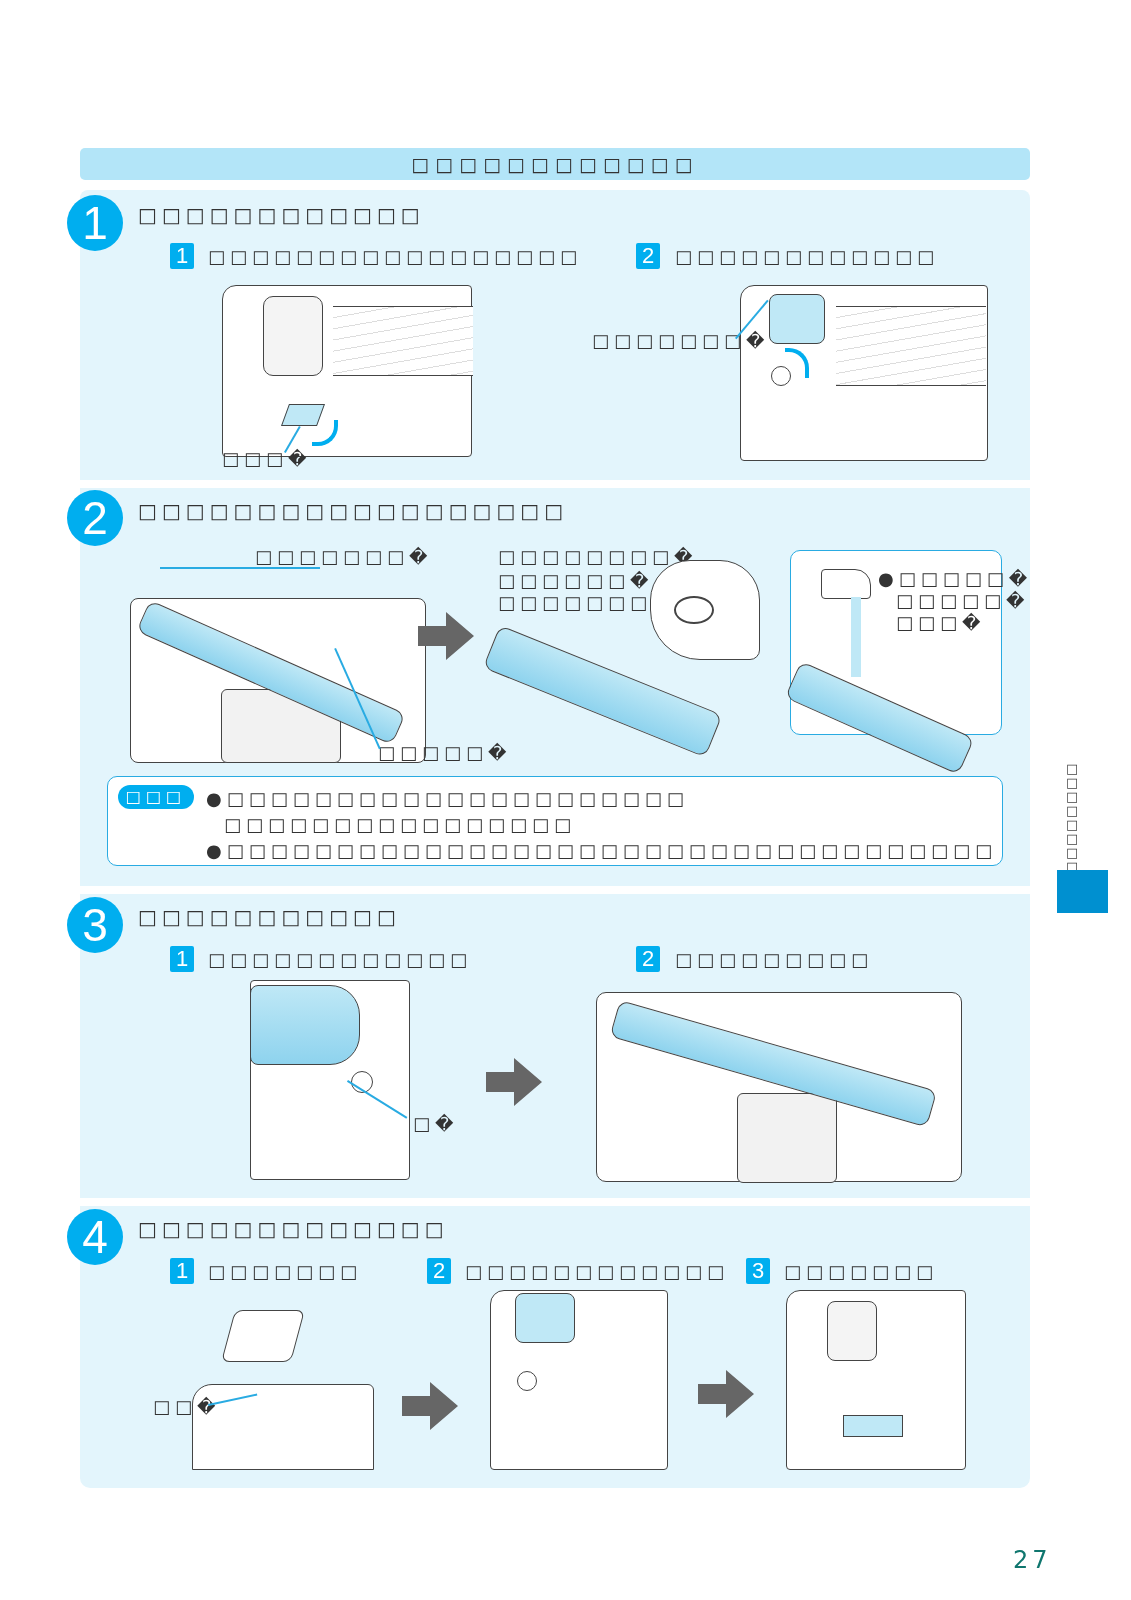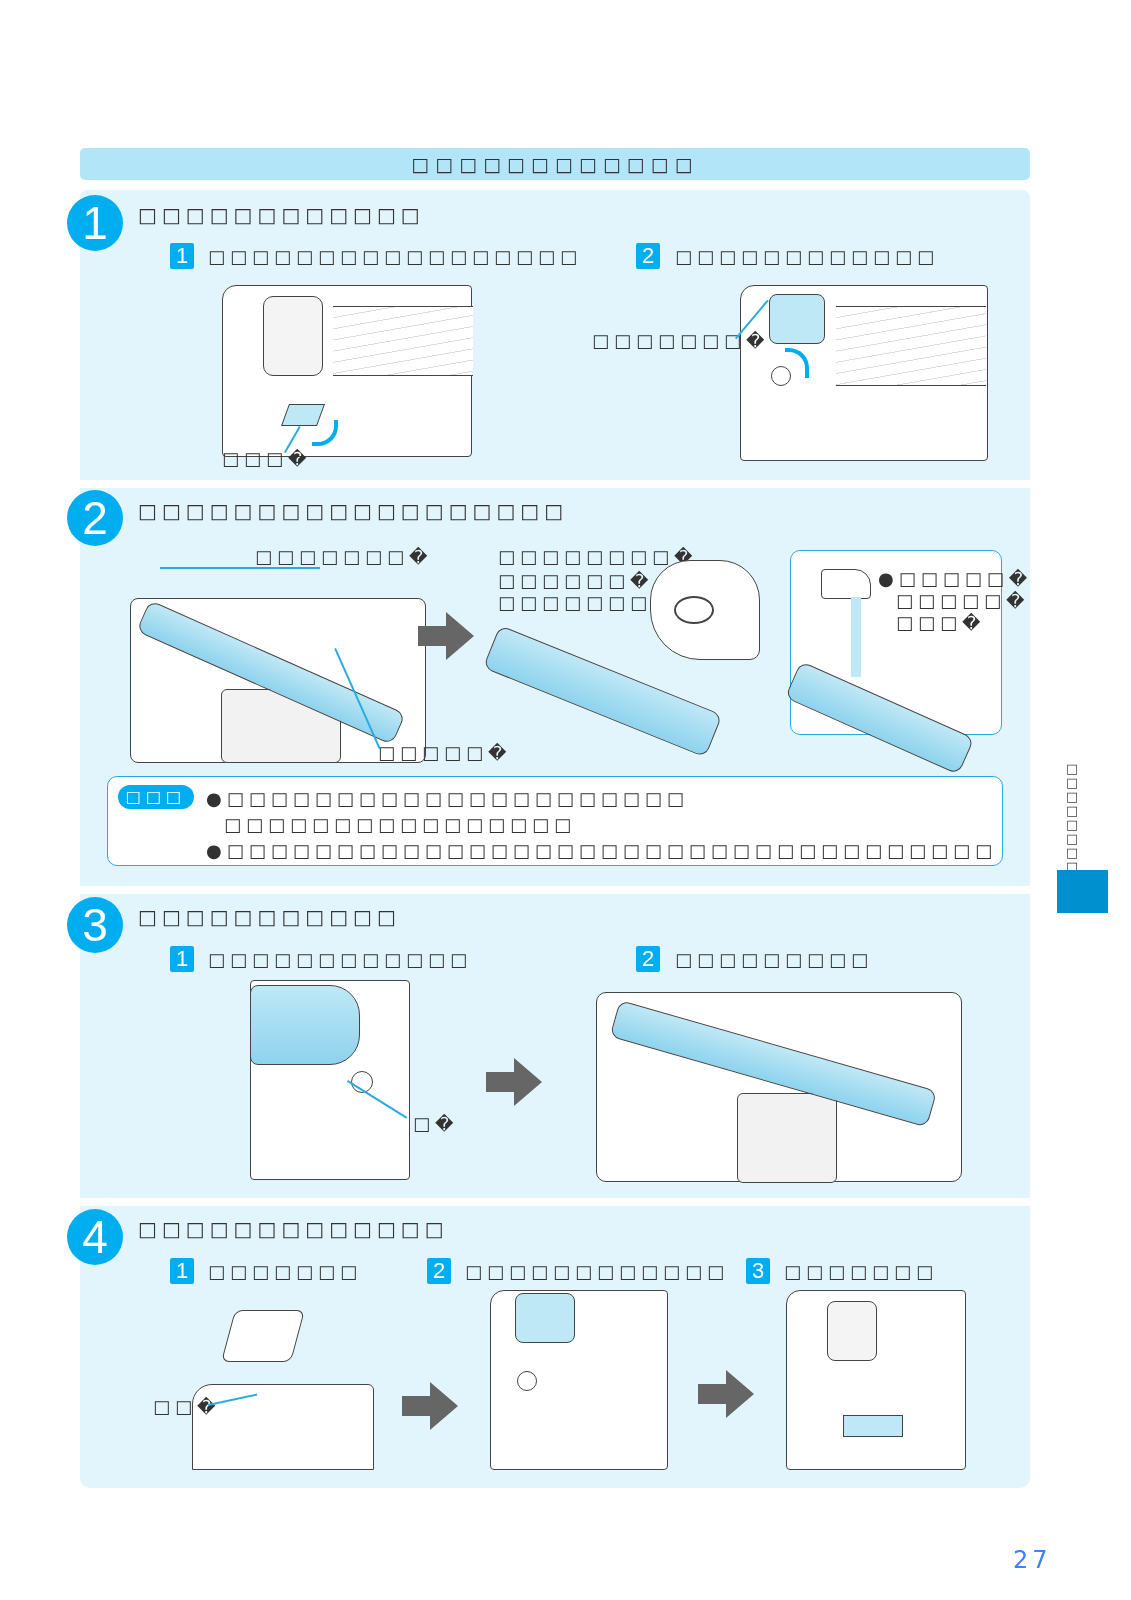--- a/index.html
+++ b/index.html
@@ -17,21 +17,21 @@
 .lbl{font-size:18px;letter-spacing:5px;color:#333;white-space:pre;line-height:22px}
 .arrow{width:56px;height:48px}
 .illus{background:#fff;border:1.5px solid #444;border-radius:14px 4px 4px 4px}
 .roll{background:linear-gradient(180deg,#bfe8f6,#8ed3ee);border:1.5px solid #444;border-radius:10px}
 .note{left:107px;top:776px;width:896px;height:90px;border:1.5px solid #29abe2;border-radius:10px;background:#fff}
 .note-tag{left:118px;top:785px;width:76px;height:24px;background:#00aeef;border-radius:12px;color:#fff;font-size:16px;letter-spacing:5px;text-align:center;line-height:24px}
 .water-box{left:790px;top:550px;width:212px;height:185px;border:1.5px solid #29abe2;border-radius:10px;background:#fff}
 .leader{background:#29abe2;height:1.5px;transform-origin:0 0}
 .side-text{left:1066px;top:762px;width:14px;font-size:13px;line-height:14px;color:#444;word-break:break-all}
 .side-tab{left:1057px;top:870px;width:51px;height:43px;background:#0090d0}
-.page-num{left:1013px;top:1546px;font-size:24px;letter-spacing:4px;color:#3b82f6;font-family:"DejaVu Sans",sans-serif}
+.page-num{left:1013px;top:1546px;font-size:24px;letter-spacing:4px;color:#0f766e;font-family:"DejaVu Sans",sans-serif}
 </style>
 </head>
 <body>
 
 <div class="abs title-bar">
   <span class="tofu">□□□□□□□□□□□□</span>
 </div>
 
 <div class="abs panel p1"></div>
 <div class="abs panel p2"></div>

